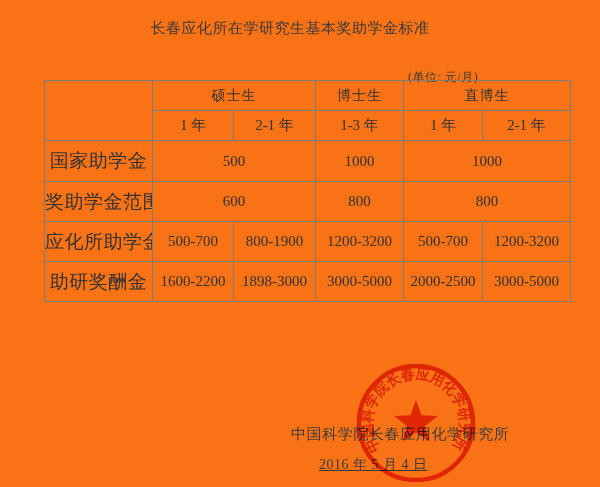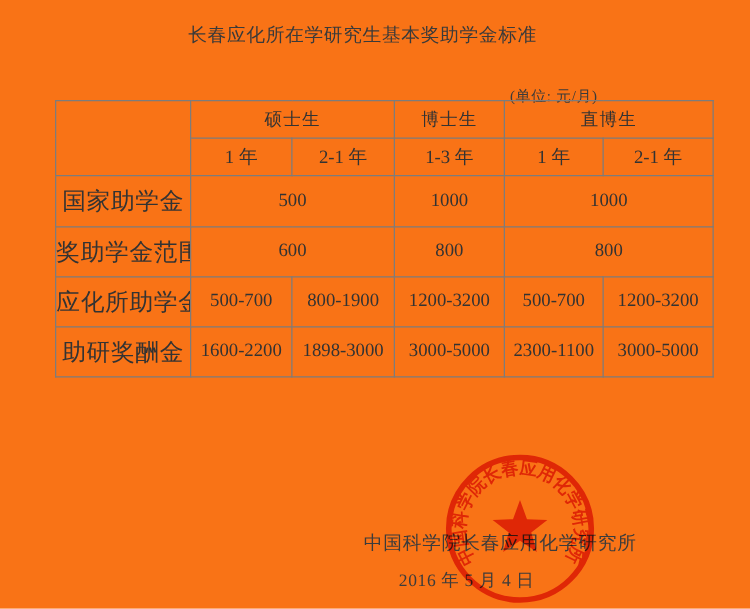--- a/index.html
+++ b/index.html
@@ -60,20 +60,21 @@
     color: #3c3c3c;
     white-space: nowrap;
   }
   .footer-date {
     position: absolute;
     left: 319px; top: 456px;
     font-size: 14px;
     letter-spacing: 0.5px;
     color: #3c3c3c;
     white-space: nowrap;
+    text-decoration: underline;
   }
   svg.seal {
     position: absolute;
     left: 354px; top: 361px;
     width: 124px; height: 124px;
     opacity: 0.87;
     mix-blend-mode: multiply;
   }
   svg.seal text {
     font-family: "Liberation Serif", "DejaVu Serif", serif;
@@ -131,21 +132,21 @@
         <td>800-1900</td>
         <td>1200-3200</td>
         <td>500-700</td>
         <td>1200-3200</td>
       </tr>
       <tr style="height:40px">
         <td class="rowlabel">助研奖酬金</td>
         <td>1600-2200</td>
         <td>1898-3000</td>
         <td>3000-5000</td>
-        <td>2300-1100</td>
+        <td>2000-2500</td>
         <td>3000-5000</td>
       </tr>
     </tbody>
   </table>
 
   <div class="footer-institution">中国科学院长春应用化学研究所</div>
 
   <div class="footer-date">2016 年 5 月 4 日</div>
 
   <svg class="seal" viewBox="0 0 124 124" aria-hidden="true">

